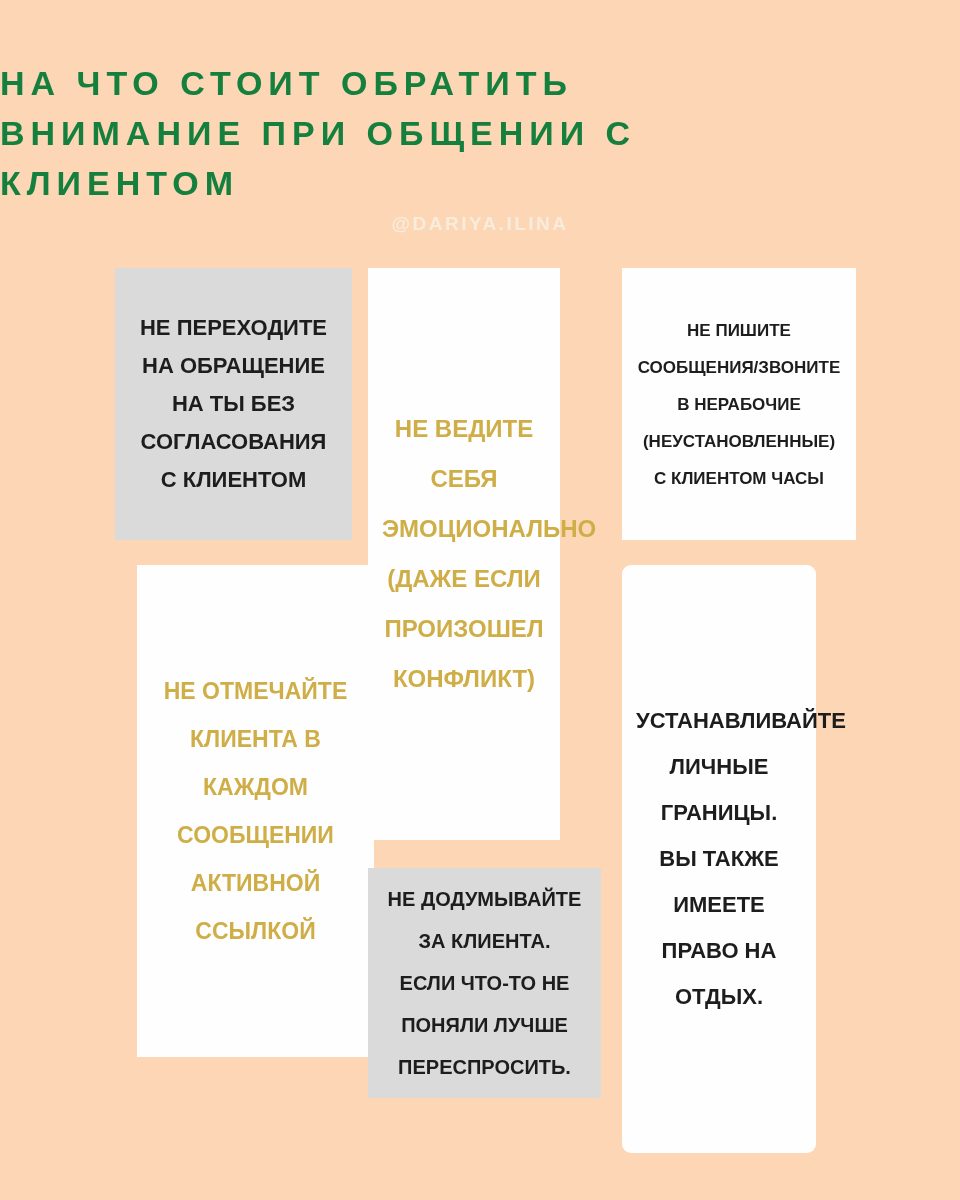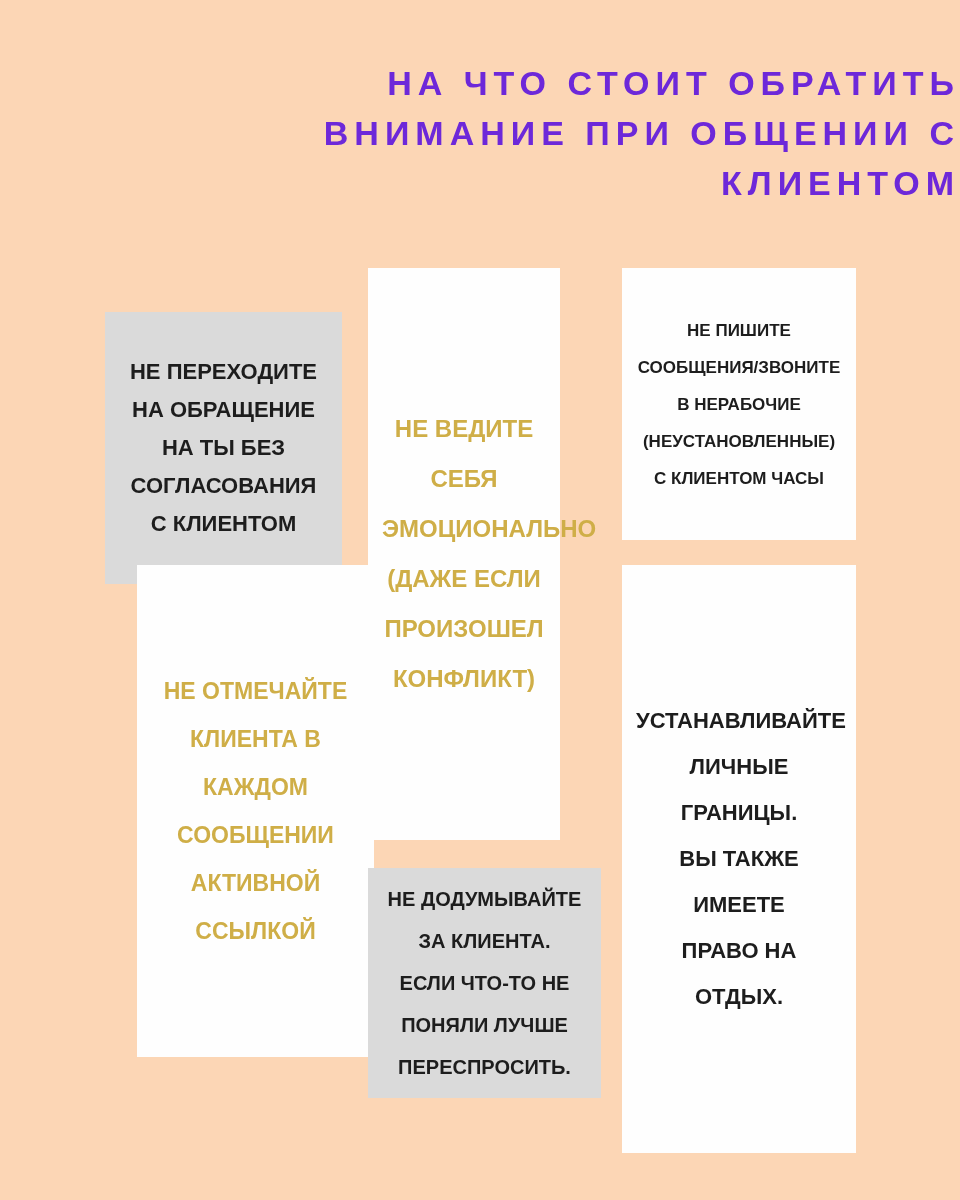--- a/index.html
+++ b/index.html
@@ -17,26 +17,26 @@
     position: relative;
     width: 960px;
     height: 1200px;
     background: #fcd6b5;
   }
   .page-title {
     position: absolute;
     top: 58px;
     left: 0;
     width: 960px;
-    text-align: right;
+    text-align: left;
     font-size: 34px;
     font-weight: 700;
     letter-spacing: 6px;
     line-height: 50px;
-    color: #6d28d9;
+    color: #15803d;
     white-space: pre-line;
     text-transform: uppercase;
   }
   .author-handle {
     position: absolute;
     top: 213px;
     left: 0;
     width: 960px;
     text-align: center;
     font-size: 19px;
@@ -59,47 +59,48 @@
     font-weight: 700;
     white-space: pre-line;
     text-transform: uppercase;
   }
   .bg-gray  { background: #dadada; }
   .bg-white { background: #fefefe; }
   .fg-black { color: #1d1d1d; }
   .fg-gold  { color: #cfae47; }
 
   
-  .card-1 { left: 105px; top: 268px; width: 237px; height: 272px; margin-top: 44px; }
+  .card-1 { left: 115px; top: 268px; width: 237px; height: 272px; }
   .card-1 .tip-text { font-size: 22px; line-height: 38px; }
 
   .card-2 { left: 105px; top: 565px; width: 237px; height: 492px; margin-left: 32px; }
   .card-2 .tip-text { font-size: 23px; line-height: 48px; }
 
   .card-3 { left: 368px; top: 268px; width: 192px; height: 572px; }
   .card-3 .tip-text { font-size: 24px; line-height: 50px; }
 
   .card-4 { left: 368px; top: 868px; width: 233px; height: 230px; }
   .card-4 .tip-text { font-size: 20px; line-height: 42px; }
 
   .card-5 { left: 622px; top: 268px; width: 234px; height: 272px; }
   .card-5 .tip-text { font-size: 17px; line-height: 37px; }
 
-  .card-6 { left: 622px; top: 565px; width: 234px; height: 588px; }
+  .card-6 { left: 622px; top: 565px; width: 194px; height: 588px; border-radius: 9px; }
   .card-6 .tip-text { font-size: 22px; line-height: 46px; }
 </style>
 </head>
 <body>
 
 <div class="poster">
 
   <div class="page-title">НА ЧТО СТОИТ ОБРАТИТЬ
 ВНИМАНИЕ ПРИ ОБЩЕНИИ С
 КЛИЕНТОМ</div>
 
+  <div class="author-handle">@DARIYA.ILINA</div>
 
   <div class="tips-grid">
 
     <div class="tip-card card-1 bg-gray">
       <div class="tip-text fg-black">НЕ ПЕРЕХОДИТЕ
 НА ОБРАЩЕНИЕ
 НА ТЫ БЕЗ
 СОГЛАСОВАНИЯ
 С КЛИЕНТОМ</div>
     </div>

